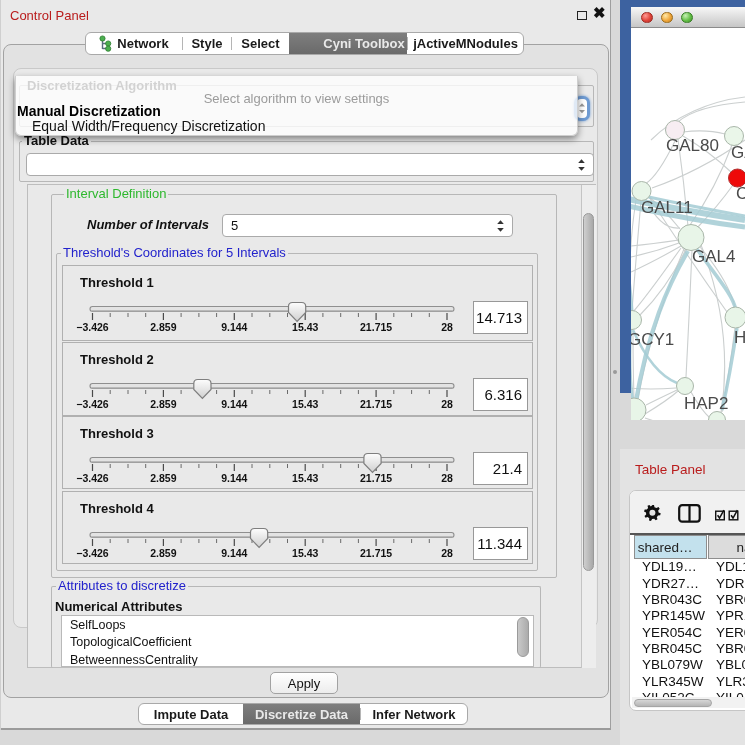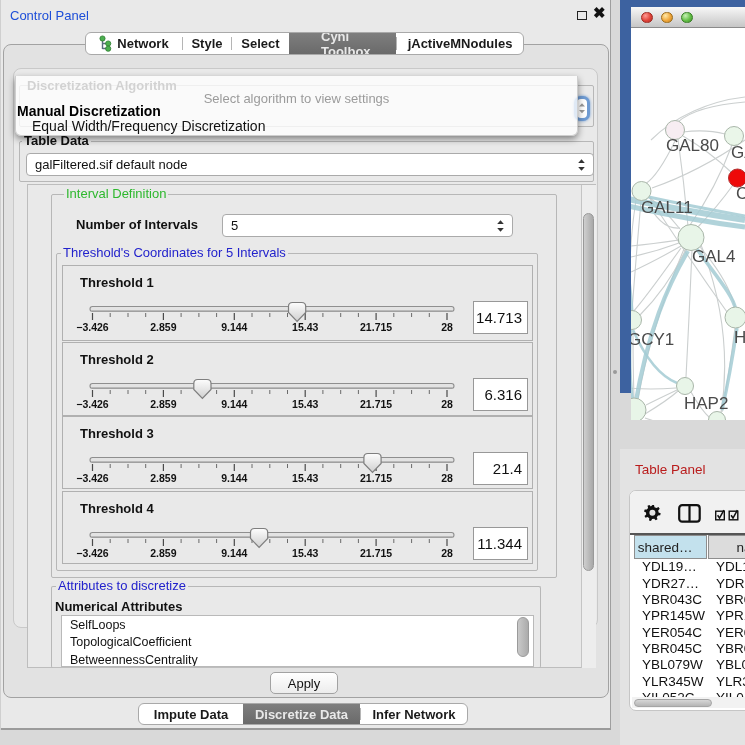--- a/index.html
+++ b/index.html
@@ -4,21 +4,21 @@
 <style>
 * { margin:0; padding:0; box-sizing:border-box; }
 html,body { width:745px; height:745px; overflow:hidden; background:#d9d9d9;
   font-family:"Liberation Sans", sans-serif; }
 .abs { position:absolute; }
 #stage { position:relative; width:745px; height:745px; }
 
 
 #cp { left:0; top:0; width:611px; height:730px; background:#e9e9e9;
   border-right:1px solid #9f9f9f; border-bottom:2px solid #9b9b9b; }
-#cp-title { left:10px; top:8px; font-size:13px; color:#1d4ed8; }
+#cp-title { left:10px; top:8px; font-size:13px; color:#b91c1c; }
 #ic-float { left:577px; top:11px; width:10px; height:9px; border:1.6px solid #222; }
 #ic-close { left:593px; top:4px; font-size:15px; font-weight:bold; color:#111; }
 
 
 #outerp { left:3px; top:44px; width:606px; height:654px; background:#e2e2e2;
   border:1px solid #a2a2a2; border-radius:8px; }
 #innerp { left:13px; top:68px; width:585px; height:560px; background:#e9e9e9;
   border:1px solid #c9c9c9; border-radius:8px; }
 
 
@@ -109,34 +109,33 @@
       <div class="abs" style="left:560px; top:27px; width:16px; height:25px; background:#fff;
            border:3px solid #6f9bd2; border-radius:7px; box-shadow:0 0 3px #6f9bd2;">
         <svg width="8" height="13" viewBox="0 0 8 13" style="position:absolute;left:1px;top:3px;">
             <path d="M1 4.5 L4 1.2 L7 4.5 Z M1 8 L4 11.3 L7 8 Z" fill="#9a9a9a"></path>
           </svg>
       </div>
 
       <div class="abs grp" style="left:5px; top:72px; width:575px; height:41px;"></div>
       <div class="abs grplab" style="left:8px; top:65px; font-weight:bold; color:#111;">Table Data</div>
       <div class="abs combo" style="left:12px; top:84px; width:568px; height:23px;">
-        <span class="tx">galFiltered.sif default node</span>
         <span class="arrows">
             <svg width="9" height="14" viewBox="0 0 9 14">
               <path d="M1.2 5 L4.5 1.2 L7.8 5 Z M1.2 9 L4.5 12.8 L7.8 9 Z" fill="#333"></path>
             </svg>
           </span>
       </div>
 
       <div class="abs" style="left:13px; top:115px; width:569px; height:484px; border:1px solid #bdbdbd; background:#e9e9e9;"></div>
 
       <div class="abs grp" style="left:37px; top:125px; width:506px; height:384px;"></div>
       <div class="abs grplab" style="left:50px; top:118px; color:#2eb82e;">Interval Definition</div>
 
-      <div class="abs" style="left:62px; top:148px; font-size:13px; font-weight:bold; color:#111;">Number of Intervals</div>
+      <div class="abs" style="left:73px; top:148px; font-size:13px; font-weight:bold; color:#111;font-style:italic;">Number of Intervals</div>
       <div class="abs combo" style="left:208px; top:145px; width:291px; height:23px;">
         <span class="tx">5</span>
         <span class="arrows">
             <svg width="9" height="14" viewBox="0 0 9 14">
               <path d="M1.2 5 L4.5 1.2 L7.8 5 Z M1.2 9 L4.5 12.8 L7.8 9 Z" fill="#333"></path>
             </svg>
           </span>
       </div>
 
       <div class="abs grp" style="left:42px; top:184px; width:482px; height:318px;"></div>
@@ -247,21 +246,21 @@
           <path d="M3.5 4 V14 M3.5 8.5 H9 M3.5 13.5 H9" stroke="#5a6b7e" stroke-width="1.4" fill="none"></path>
           <circle cx="3.5" cy="3.5" r="2.6" fill="#4caf50" stroke="#2e7d32" stroke-width="0.8"></circle>
           <circle cx="9.2" cy="8.5" r="2.6" fill="#4caf50" stroke="#2e7d32" stroke-width="0.8"></circle>
           <circle cx="9.2" cy="13.7" r="2.6" fill="#4caf50" stroke="#2e7d32" stroke-width="0.8"></circle>
         </svg>
         Network</div>
       <div class="tabdiv"></div>
       <div class="tabseg" style="width:48px;">Style</div>
       <div class="tabdiv"></div>
       <div class="tabseg" style="width:57px;">Select</div>
-      <div class="tabseg tabsel" style="width:107px;padding-left:32px;">Cyni Toolbox</div>
+      <div class="tabseg tabsel" style="width:118px;padding-left:32px;">Cyni Toolbox</div>
       <div class="tabdiv"></div>
       <div class="tabseg" style="flex:1;">jActiveMNodules</div>
     </div>
 
     <div class="abs tabbar" style="left:138px; top:703px; width:330px; height:22px;">
       <div class="tabseg" style="width:104px;">Impute Data</div>
       <div class="tabseg tabsel" style="width:117px;">Discretize Data</div>
       <div class="tabdiv"></div>
       <div class="tabseg" style="flex:1;">Infer Network</div>
     </div>

